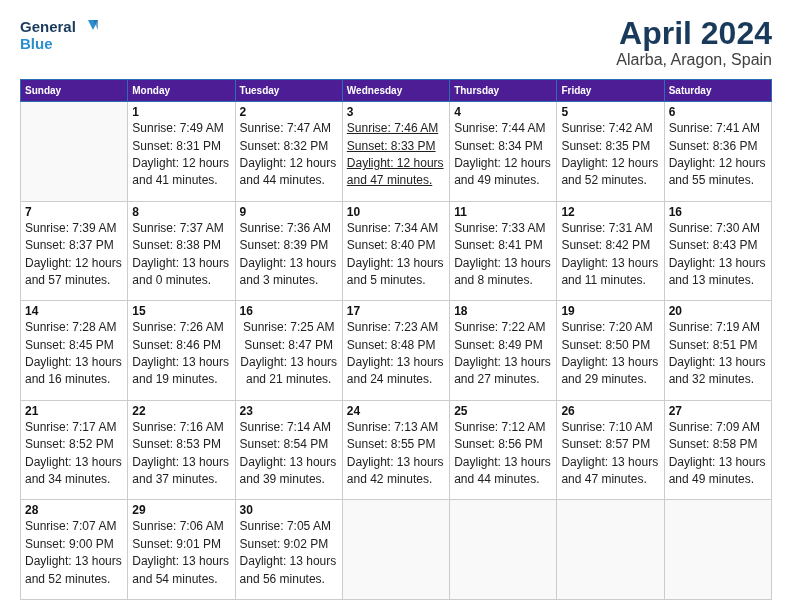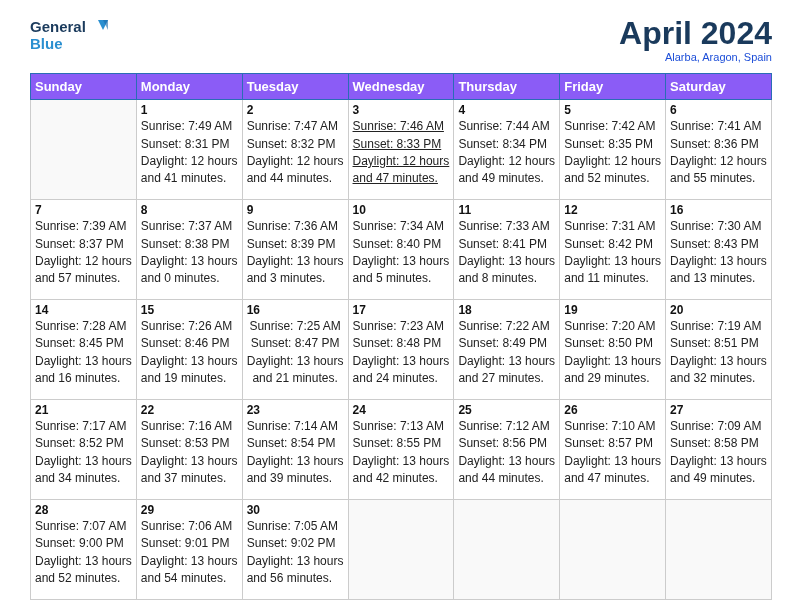--- a/index.html
+++ b/index.html
@@ -6,21 +6,21 @@
     body {
       font-family: Arial, sans-serif;
       background: #fff;
       width: 792px;
       height: 612px;
       overflow: hidden;
     }
     .page {
       width: 792px;
       height: 612px;
-      padding: 16px 20px 12px 30px;
+      padding: 16px 20px 12px 20px;
       display: flex;
       flex-direction: column;
     }
     .header {
       display: flex;
       justify-content: space-between;
       align-items: flex-start;
       margin-bottom: 10px;
     }
     .logo {
@@ -31,32 +31,32 @@
     .title-block {
       text-align: right;
     }
     .month-title {
       font-size: 32px;
       font-weight: bold;
       color: #1a3a5c;
       line-height: 1.1;
     }
     .location {
-      font-size: 11px;
-      color: #1d4ed8;
+      font-size: 16px;
+      color: #404040;
     }
     .calendar-table {
       width: 100%;
       border-collapse: collapse;
       flex: 1;
     }
     .calendar-table th {
-      background: #8b5cf6;
+      background: #4c1d95;
       color: #fff;
-      font-size: 13px;
+      font-size: 10px;
       font-weight: bold;
       padding: 5px 4px;
       text-align: left;
       border: 1px solid #2a6db5;
     }
     .calendar-table td {
       border: 1px solid #ccc;
       vertical-align: top;
       padding: 3px 4px;
       font-size: 9.5px;

